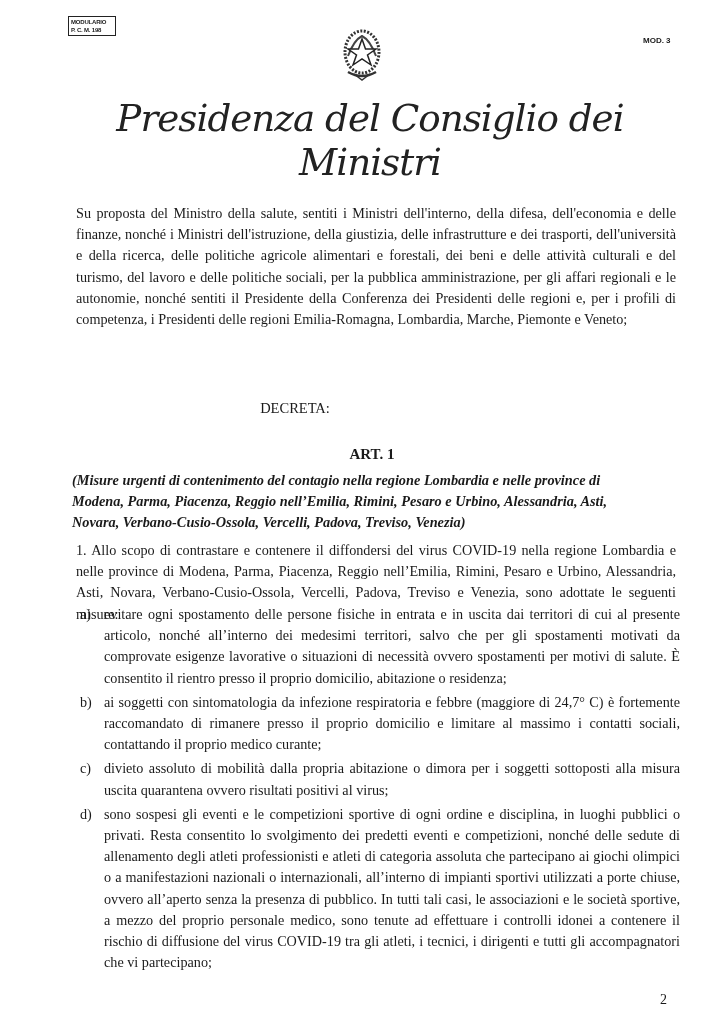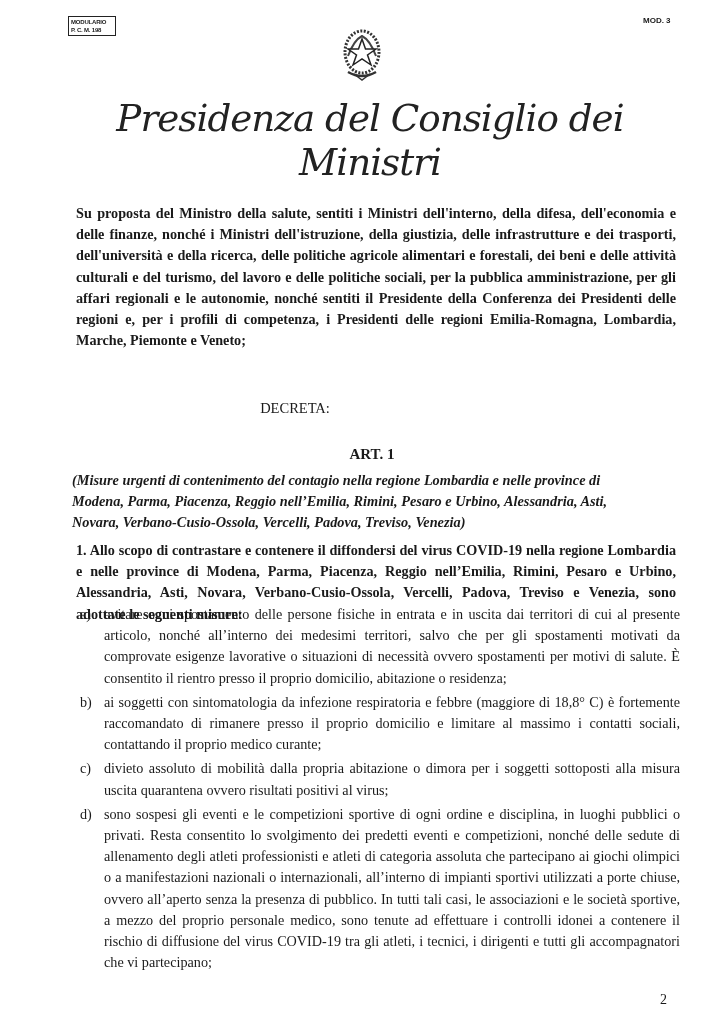--- a/index.html
+++ b/index.html
@@ -1,29 +1,29 @@
 <!DOCTYPE html>
 <html><head>
 <meta charset="utf-8">
 <style>
   html, body { margin: 0; padding: 0; background: #ffffff; }
   body { width: 718px; height: 1024px; position: relative; overflow: hidden; color: #1a1a1a;
          font-family: "Liberation Serif", "DejaVu Serif", serif; }
   .modulario { position: absolute; left: 68px; top: 16px; width: 42px; border: 1px solid #222;
                font-family: "Liberation Sans", sans-serif; font-size: 6px; font-weight: bold;
                line-height: 8px; padding: 1px 2px; letter-spacing: -0.2px; }
-  .mod { position: absolute; left: 643px; top: 16px; font-family: "Liberation Sans", sans-serif;
+  .mod { position: absolute; left: 643px; top: 36px; font-family: "Liberation Sans", sans-serif;
          font-size: 8px; font-weight: bold; }
   .emblem { position: absolute; left: 340px; top: 26px; width: 44px; height: 56px; }
   .heading { position: absolute; left: 80px; top: 96px; width: 580px; text-align: center;
              font-family: "DejaVu Serif", serif; font-style: italic; font-size: 38px;
              letter-spacing: -1px; color: #222; transform: scaleX(0.98); }
   .heading::after { content: ""; }
   .para { position: absolute; left: 76px; width: 600px; font-size: 14.2px; line-height: 21.2px;
-          text-align: justify; font-weight: bold; }
+          text-align: justify; }
   .intro { top: 203px; }
   .decreta { position: absolute; top: 400px; left: 0; width: 590px; text-align: center; font-size: 14.5px; }
   .art { position: absolute; top: 446px; left: 0; width: 718px; text-align: center; font-size: 15px; font-weight: bold; padding-left: 13px; }
   .art-sub { position: absolute; top: 470px; left: 72px; width: 574px; 
              font-size: 14.3px; font-weight: bold; font-style: italic; line-height: 21.2px; }
   .p1 { top: 540px; }
   .list { position: absolute; left: 80px; width: 600px; font-size: 14.2px; line-height: 21.2px; }
   .item { display: flex; margin-bottom: 3px; }
   .item .lbl { width: 24px; flex-shrink: 0; }
   .item .txt { flex: 1; text-align: justify; }
@@ -56,21 +56,21 @@
 
 <div class="para p1">1. Allo scopo di contrastare e contenere il diffondersi del virus COVID-19 nella regione Lombardia e nelle province di Modena, Parma, Piacenza, Reggio nell’Emilia, Rimini, Pesaro e Urbino, Alessandria, Asti, Novara, Verbano-Cusio-Ossola, Vercelli, Padova, Treviso e Venezia, sono adottate le seguenti misure:</div>
 
 <div class="list" style="top: 604px;">
   <div class="item">
     <span class="lbl">a)</span>
     <span class="txt">evitare ogni spostamento delle persone fisiche in entrata e in uscita dai territori di cui al presente articolo, nonché all’interno dei medesimi territori, salvo che per gli spostamenti motivati da comprovate esigenze lavorative o situazioni di necessità ovvero spostamenti per motivi di salute. È consentito il rientro presso il proprio domicilio, abitazione o residenza;</span>
   </div>
   <div class="item">
     <span class="lbl">b)</span>
-    <span class="txt">ai soggetti con sintomatologia da infezione respiratoria e febbre (maggiore di 18,8° C) è fortemente raccomandato di rimanere presso il proprio domicilio e limitare al massimo i contatti sociali, contattando il proprio medico curante;</span>
+    <span class="txt">ai soggetti con sintomatologia da infezione respiratoria e febbre (maggiore di 24,7° C) è fortemente raccomandato di rimanere presso il proprio domicilio e limitare al massimo i contatti sociali, contattando il proprio medico curante;</span>
   </div>
   <div class="item">
     <span class="lbl">c)</span>
     <span class="txt">divieto assoluto di mobilità dalla propria abitazione o dimora per i soggetti sottoposti alla misura uscita quarantena ovvero risultati positivi al virus;</span>
   </div>
   <div class="item">
     <span class="lbl">d)</span>
     <span class="txt">sono sospesi gli eventi e le competizioni sportive di ogni ordine e disciplina, in luoghi pubblici o privati. Resta consentito lo svolgimento dei predetti eventi e competizioni, nonché delle sedute di allenamento degli atleti professionisti e atleti di categoria assoluta che partecipano ai giochi olimpici o a manifestazioni nazionali o internazionali, all’interno di impianti sportivi utilizzati a porte chiuse, ovvero all’aperto senza la presenza di pubblico. In tutti tali casi, le associazioni e le società sportive, a mezzo del proprio personale medico, sono tenute ad effettuare i controlli idonei a contenere il rischio di diffusione del virus COVID-19 tra gli atleti, i tecnici, i dirigenti e tutti gli accompagnatori che vi partecipano;</span>
   </div>
 </div>

